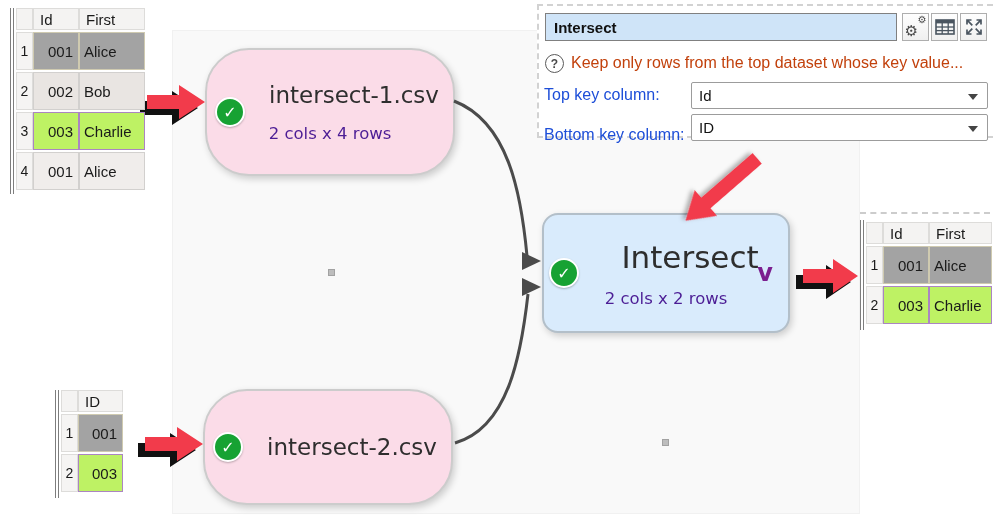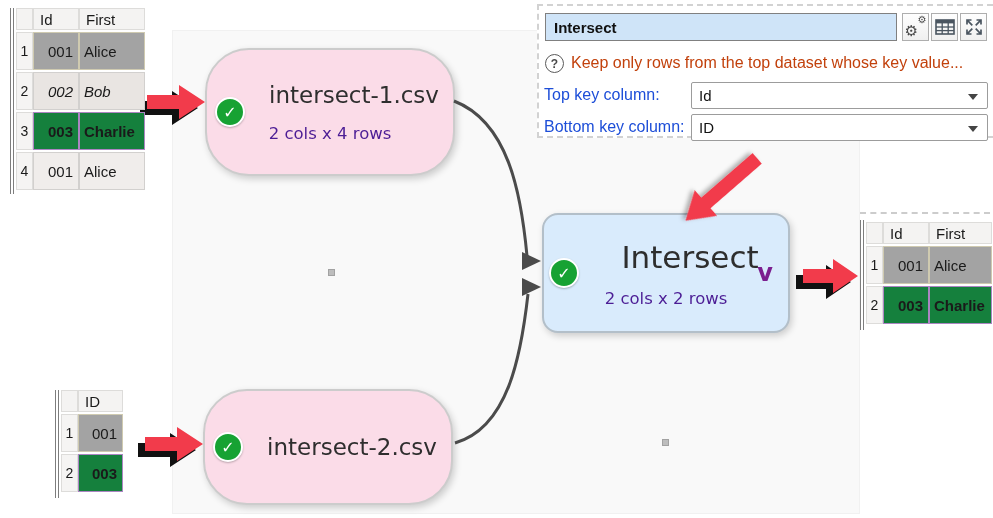--- a/index.html
+++ b/index.html
@@ -64,22 +64,22 @@
   .cell{box-sizing:border-box;border:1px solid #d2d0ce;display:flex;align-items:center;height:38px;background:#fff;}
   .hcell{height:22px;background:#f4f3f2;border:1px solid #dddcda;padding-left:6px;}
   .numcell{justify-content:center;background:#f5f4f3;border:1px solid #dddcda;font-size:14px;}
   .idcell{justify-content:flex-end;padding-right:5px;}
   .namecell{padding-left:4px;}
   .w-num{width:17px;}
   .w-id{width:46px;}
   .w-first{width:66px;}
   .w-id2{width:45px;}
   .hl-yellow{background:#a3a3a3;border-color:#cfcab0;}
-  .hl-purple{background:#15803d;border-color:#ab85c2;font-weight:bold;}
-  .hl-gray1{background:#e9e5e2;font-style:italic;}
+  .hl-purple{background:#bef264;border-color:#ab85c2;}
+  .hl-gray1{background:#e9e5e2;}
   .hl-gray2{background:#f0edeb;}
   .tedge{position:absolute;z-index:6;width:4px;border-left:4px double #7d7d7d;}
   .torn{position:absolute;z-index:6;border-top:2px dashed #cccccc;}
 </style>
 </head>
 <body>
 
 <div id="canvas" class="abs">
   <div class="dot" style="left:155px;top:238px;"></div>
   <div class="dot" style="left:489px;top:408px;"></div>
@@ -167,21 +167,21 @@
 
   <div class="helpicon">?</div>
   <div class="helptext">Keep only rows from the top dataset whose key value...</div>
 
   <div class="plabel" style="top:80px;">Top key column:</div>
   <div class="combo" style="top:76px;">
     <span>Id</span>
     <span class="caret"></span>
   </div>
 
-  <div class="plabel" style="top:112px;">Bottom key column:</div>
+  <div class="plabel" style="top:120px;">Bottom key column:</div>
   <div class="combo" style="top:108px;">
     <span>ID</span>
     <span class="caret"></span>
   </div>
 </div>
 
 <div class="tedge" style="left:10px;top:8px;height:186px;"></div>
 <div class="tbl" style="left:16px;top:8px;">
   <div class="trow">
     <div class="cell hcell w-num" style="padding-left:0;"></div>

